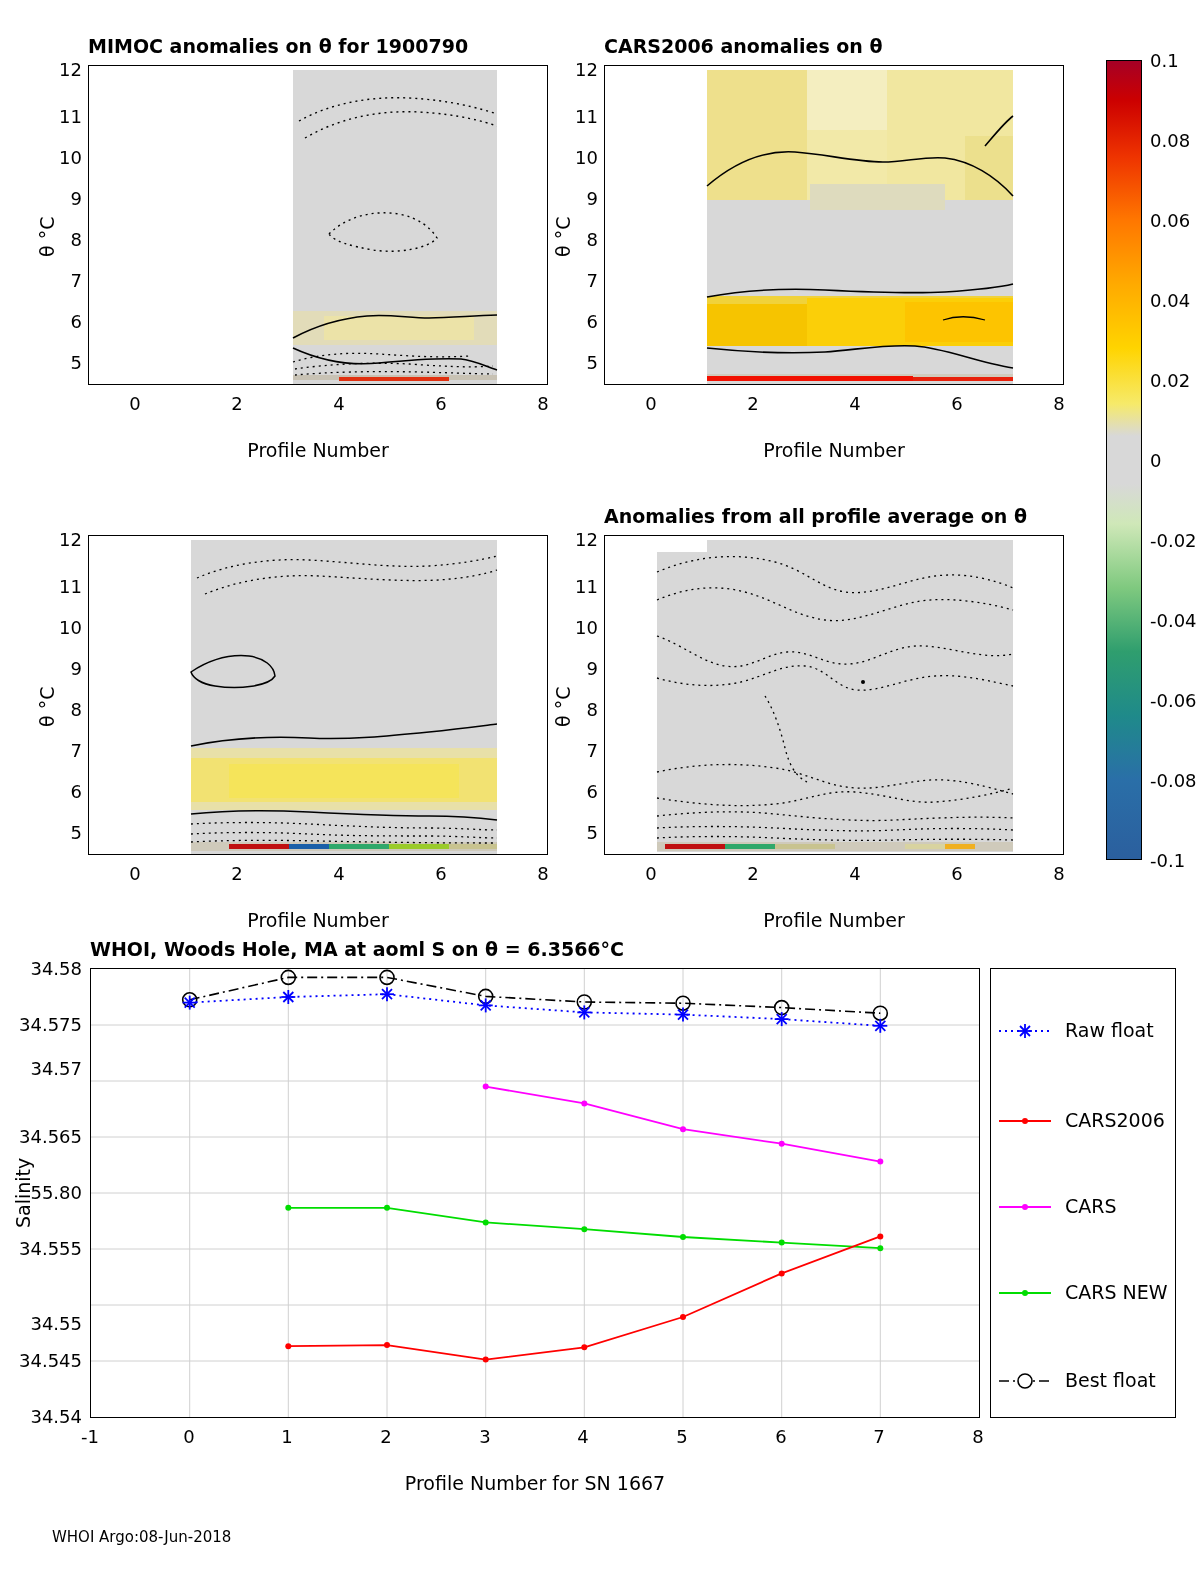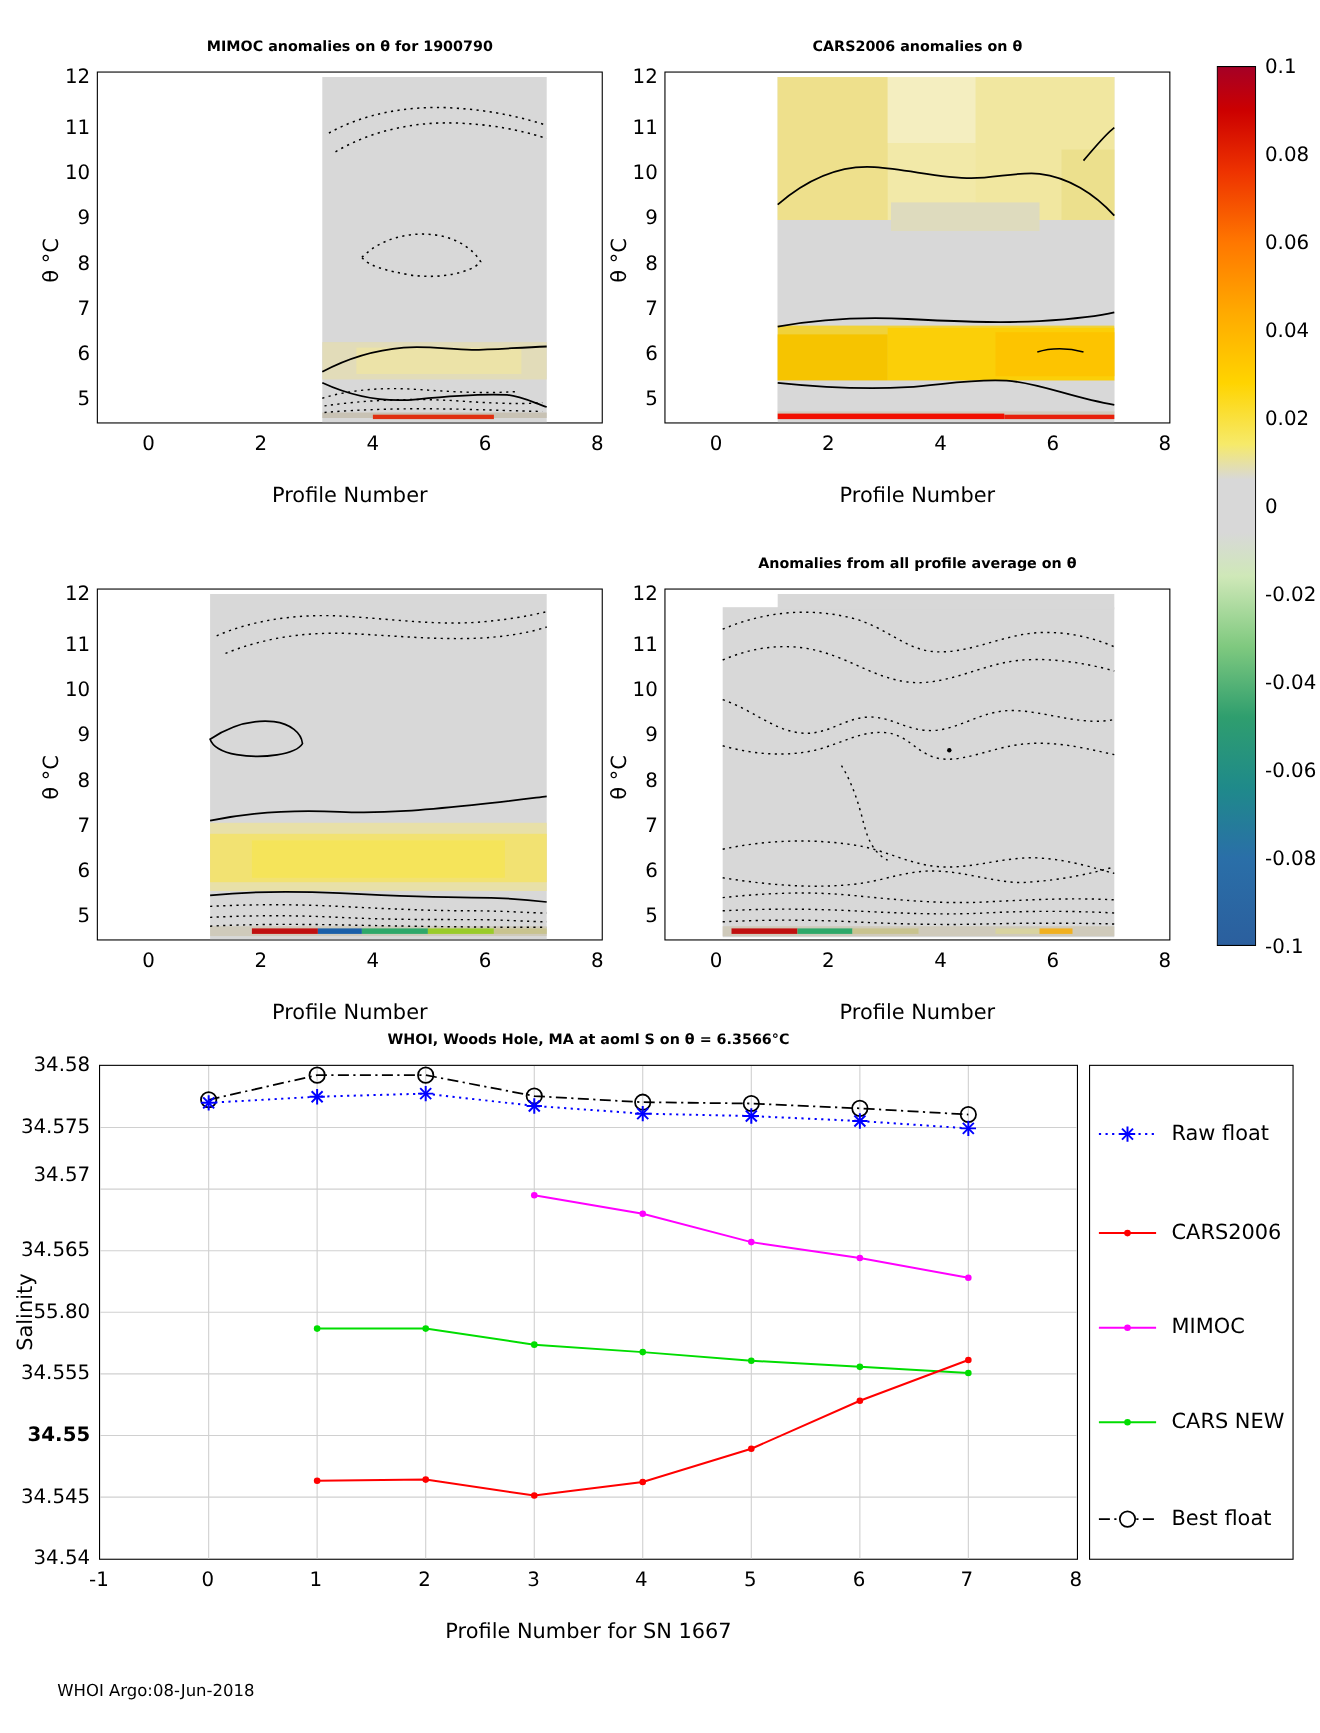--- a/index.html
+++ b/index.html
@@ -3,22 +3,22 @@
 <meta charset="utf-8">
 <style>
   html,body{margin:0;padding:0;}
   body{
     width:1200px;height:1575px;background:#ffffff;
     font-family:"DejaVu Sans", sans-serif;
     color:#000;position:relative;overflow:hidden;
   }
   .panel{position:absolute;}
   .ptitle{
-    position:absolute;width:100%;text-align:center;
-    font-size:13px;font-weight:bold;top:-30px;left:0;white-space:nowrap;
+    position:absolute;width:100%;
+    font-size:19px;font-weight:bold;top:-30px;left:0;white-space:nowrap;
   }
   .axesbox{
     position:absolute;border:1px solid #000;background:#ffffff;box-sizing:border-box;
   }
   .ylabel{
     position:absolute;font-size:19px;
     transform:rotate(-90deg);transform-origin:left top;white-space:nowrap;
   }
   .xlabel{
     position:absolute;font-size:19px;text-align:center;width:100%;white-space:nowrap;
@@ -393,21 +393,21 @@
         <circle cx="789.3" cy="267.4" r="3"></circle>
       </g>
     </svg>
   </div>
 
   <div class="ylabel" style="left:-78px;top:260px;">Salinity</div>
   <div class="xlabel" style="left:0;top:504px;">Profile Number for SN 1667</div>
 
   <div class="ytick" style="left:-88px;top:438px;width:80px;">34.54</div>
   <div class="ytick" style="left:-95px;top:382px;width:87px;">34.545</div>
-  <div class="ytick" style="left:-88px;top:326px;width:80px;font-weight:bold;">34.55</div>
+  <div class="ytick" style="left:-88px;top:345px;width:80px;">34.55</div>
   <div class="ytick" style="left:-95px;top:270px;width:87px;">34.555</div>
   <div class="ytick" style="left:-88px;top:214px;width:80px;">55.80</div>
   <div class="ytick" style="left:-95px;top:158px;width:87px;">34.565</div>
   <div class="ytick" style="left:-88px;top:90px;width:80px;">34.57</div>
   <div class="ytick" style="left:-95px;top:46px;width:87px;">34.575</div>
   <div class="ytick" style="left:-88px;top:-10px;width:80px;">34.58</div>
 
   <div class="xtick" style="left:-10px;top:458px;width:20px;">-1</div>
   <div class="xtick" style="left:89px;top:458px;width:20px;">0</div>
   <div class="xtick" style="left:187px;top:458px;width:20px;">1</div>
@@ -438,18 +438,18 @@
     <circle cx="34" cy="238" r="3" fill="#ff00ff"></circle>
 
     <line x1="8" y1="324" x2="60" y2="324" stroke="#00dd00" stroke-width="1.8"></line>
     <circle cx="34" cy="324" r="3" fill="#00dd00"></circle>
 
     <line x1="8" y1="412" x2="60" y2="412" stroke="#000" stroke-width="1.6" stroke-dasharray="10,4,2,4"></line>
     <circle cx="34" cy="412" r="7" fill="#fff" stroke="#000" stroke-width="1.6"></circle>
   </svg>
   <div class="legitem" style="left:74px;top:50px;">Raw float</div>
   <div class="legitem" style="left:74px;top:140px;">CARS2006</div>
-  <div class="legitem" style="left:74px;top:226px;">MIMOC</div>
+  <div class="legitem" style="left:74px;top:226px;">CARS</div>
   <div class="legitem" style="left:74px;top:312px;">CARS NEW</div>
   <div class="legitem" style="left:74px;top:400px;">Best float</div>
 </div>
 
 <div class="footer">WHOI Argo:08-Jun-2018</div>
 
 </body></html>

